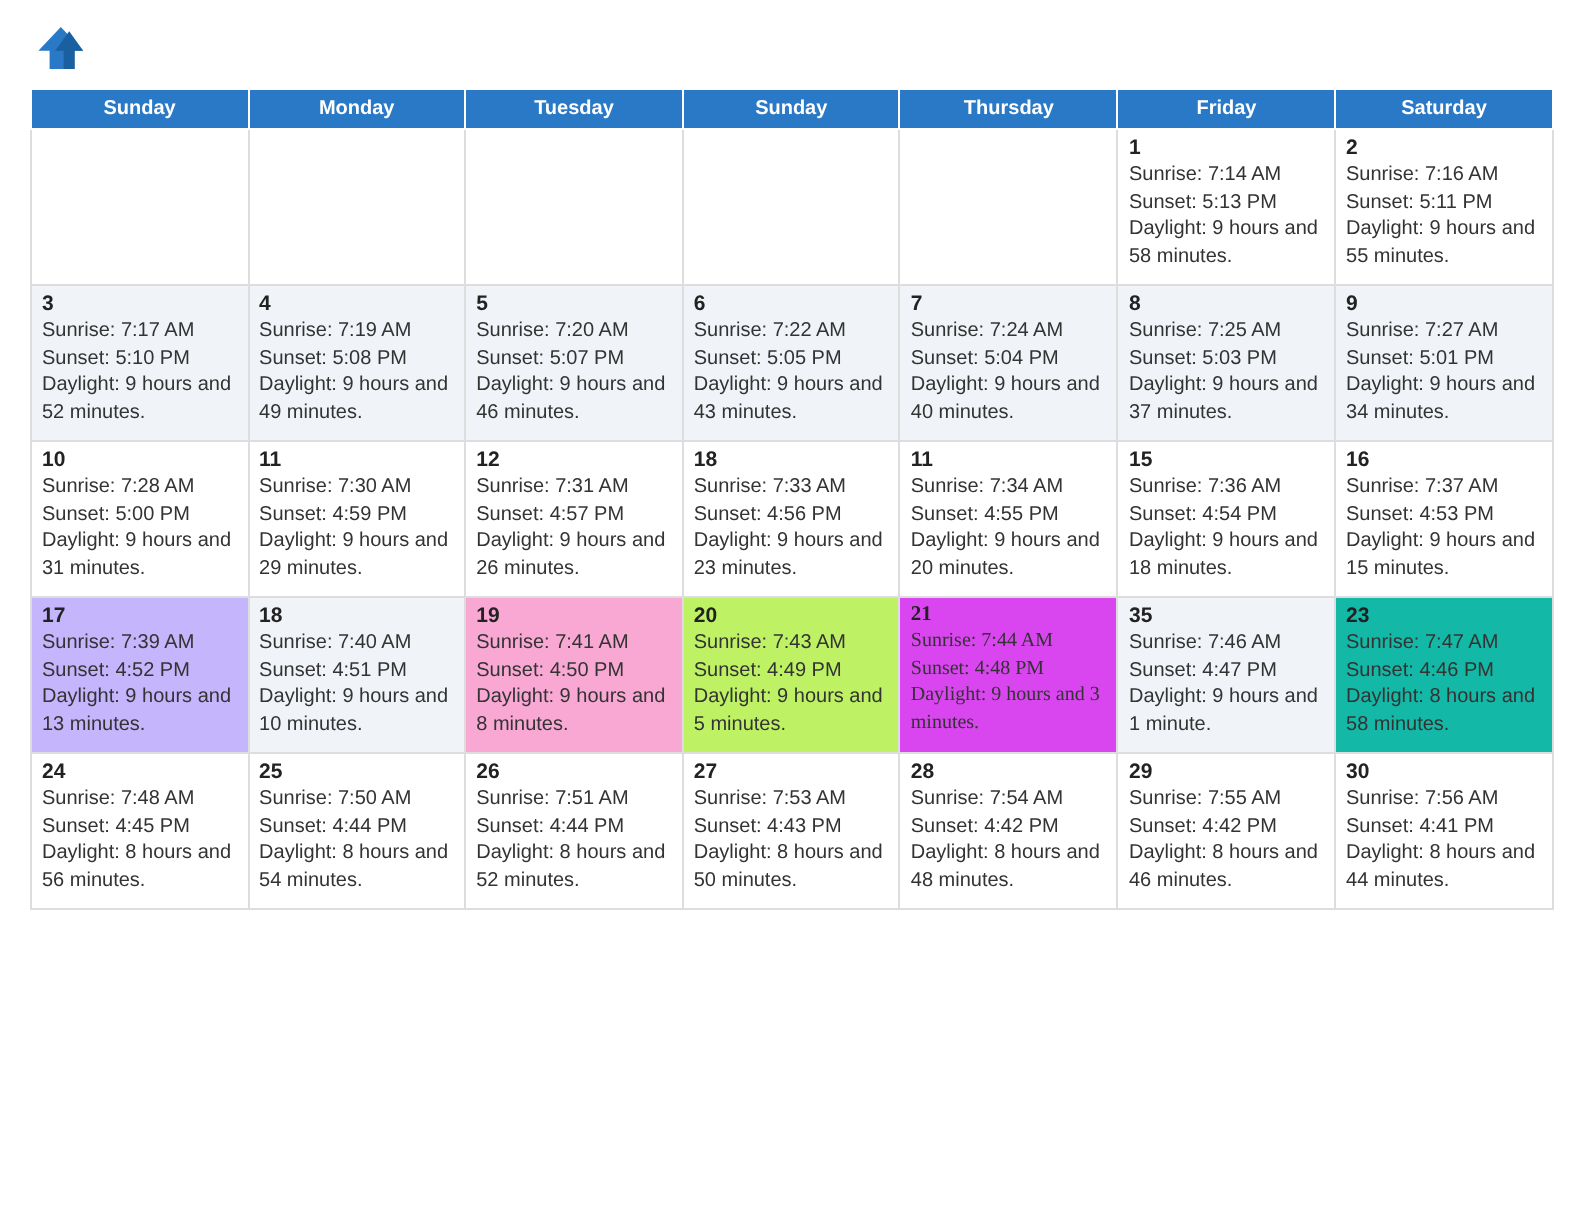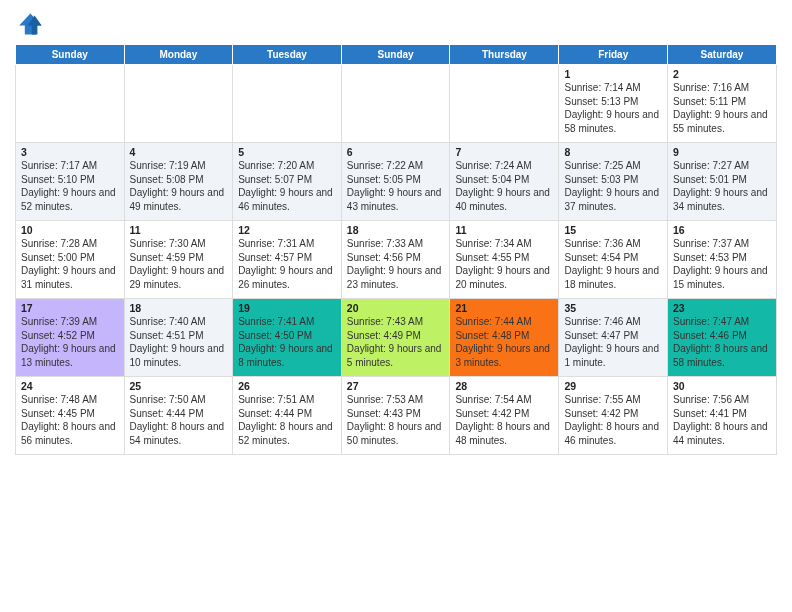--- a/index.html
+++ b/index.html
@@ -204,29 +204,29 @@
         </tr>
         <tr>
           <td style="background: #c4b5fd;">
             <div class="day-num">17</div>
             <div class="day-info">Sunrise: 7:39 AM<br>Sunset: 4:52 PM<br>Daylight: 9 hours and 13 minutes.</div>
           </td>
           <td style="background: rgb(240, 244, 248); margin-left: 48px;">
             <div class="day-num">18</div>
             <div class="day-info">Sunrise: 7:40 AM<br>Sunset: 4:51 PM<br>Daylight: 9 hours and 10 minutes.</div>
           </td>
-          <td style="background: #14b8a6;">
+          <td style="background: #f9a8d4;">
             <div class="day-num">19</div>
             <div class="day-info">Sunrise: 7:41 AM<br>Sunset: 4:50 PM<br>Daylight: 9 hours and 8 minutes.</div>
           </td>
           <td style="background: #bef264;">
             <div class="day-num">20</div>
             <div class="day-info">Sunrise: 7:43 AM<br>Sunset: 4:49 PM<br>Daylight: 9 hours and 5 minutes.</div>
           </td>
-          <td style="background: #f97316;">
+          <td style="background: #d946ef; font-family: Liberation Serif, serif;">
             <div class="day-num">21</div>
             <div class="day-info">Sunrise: 7:44 AM<br>Sunset: 4:48 PM<br>Daylight: 9 hours and 3 minutes.</div>
           </td>
           <td style="background: rgb(240, 244, 248);">
             <div class="day-num">35</div>
             <div class="day-info">Sunrise: 7:46 AM<br>Sunset: 4:47 PM<br>Daylight: 9 hours and 1 minute.</div>
           </td>
           <td style="background: #14b8a6;">
             <div class="day-num">23</div>
             <div class="day-info">Sunrise: 7:47 AM<br>Sunset: 4:46 PM<br>Daylight: 8 hours and 58 minutes.</div>

